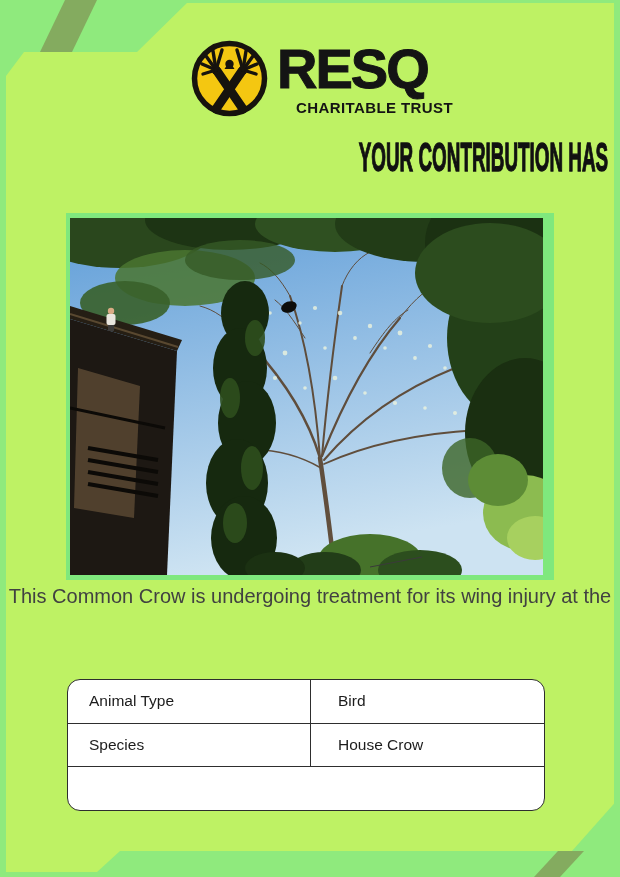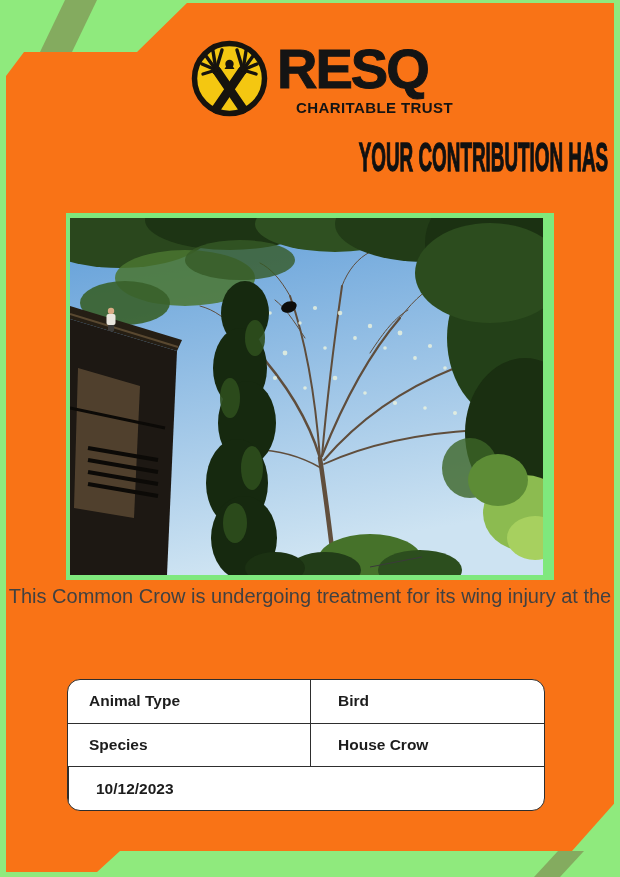--- a/index.html
+++ b/index.html
@@ -1,17 +1,17 @@
 <!DOCTYPE html>
 <html><head>
 <meta charset="utf-8">
 <style>
   html,body{margin:0;padding:0;background:#ffffff;}
   #page{
-    position:relative;width:620px;height:877px;background:#f97316;
+    position:relative;width:620px;height:877px;background:#bef264;
     font-family:"Liberation Sans",sans-serif;overflow:hidden;
   }
   .frame-svg{position:absolute;left:0;top:0;z-index:4;pointer-events:none;}
   .lg{fill:#8FEA7D;}
   .dg{fill:#84AB5F;}
 
   
   .logo-mark{position:absolute;left:191px;top:40px;width:77px;height:77px;}
   .brand-text{position:absolute;left:277px;top:45px;color:#141414;}
   .brand-title{
@@ -46,21 +46,21 @@
 
   
   .details-table{
     position:absolute;left:67px;top:679px;width:478px;height:132px;
     box-sizing:border-box;border:1.5px solid #2e2e2e;border-radius:13px;
     display:flex;flex-direction:column;background:#ffffff;overflow:hidden;
   }
   .t-row{flex:1;display:flex;align-items:stretch;}
   .t-row + .t-row{border-top:1.5px solid #2e2e2e;}
   .t-label,.t-value{
-    display:flex;align-items:center;font-size:15.5px;color:#1c1c1c;font-weight:bold;
+    display:flex;align-items:center;font-size:15.5px;color:#1c1c1c;
   }
   .t-label{width:242px;padding-left:21px;box-sizing:border-box;}
   .t-value{flex:1;border-left:1.5px solid #2e2e2e;padding-left:27px;}
 </style>
 </head>
 <body>
 
 <div id="page">
 
   <svg class="frame-svg" width="620" height="877" viewBox="0 0 620 877">
@@ -236,17 +236,16 @@
   <div class="details-table">
     <div class="t-row">
       <div class="t-label">Animal Type</div>
       <div class="t-value">Bird</div>
     </div>
     <div class="t-row">
       <div class="t-label">Species</div>
       <div class="t-value">House Crow</div>
     </div>
     <div class="t-row">
-      <div class="t-value">10/12/2023</div>
     </div>
   </div>
 
 </div>
 
 </body></html>

